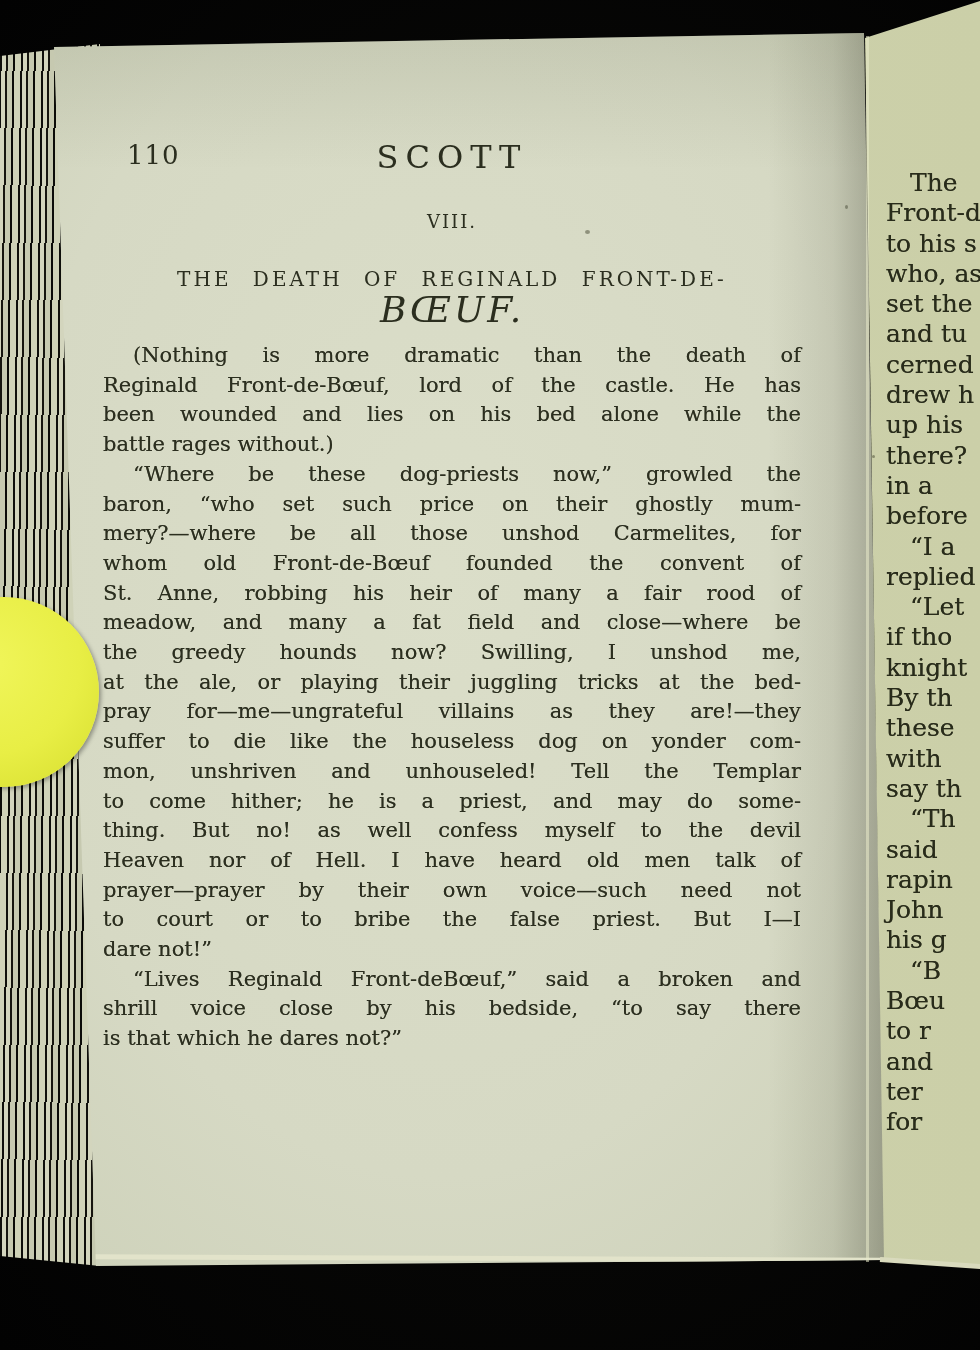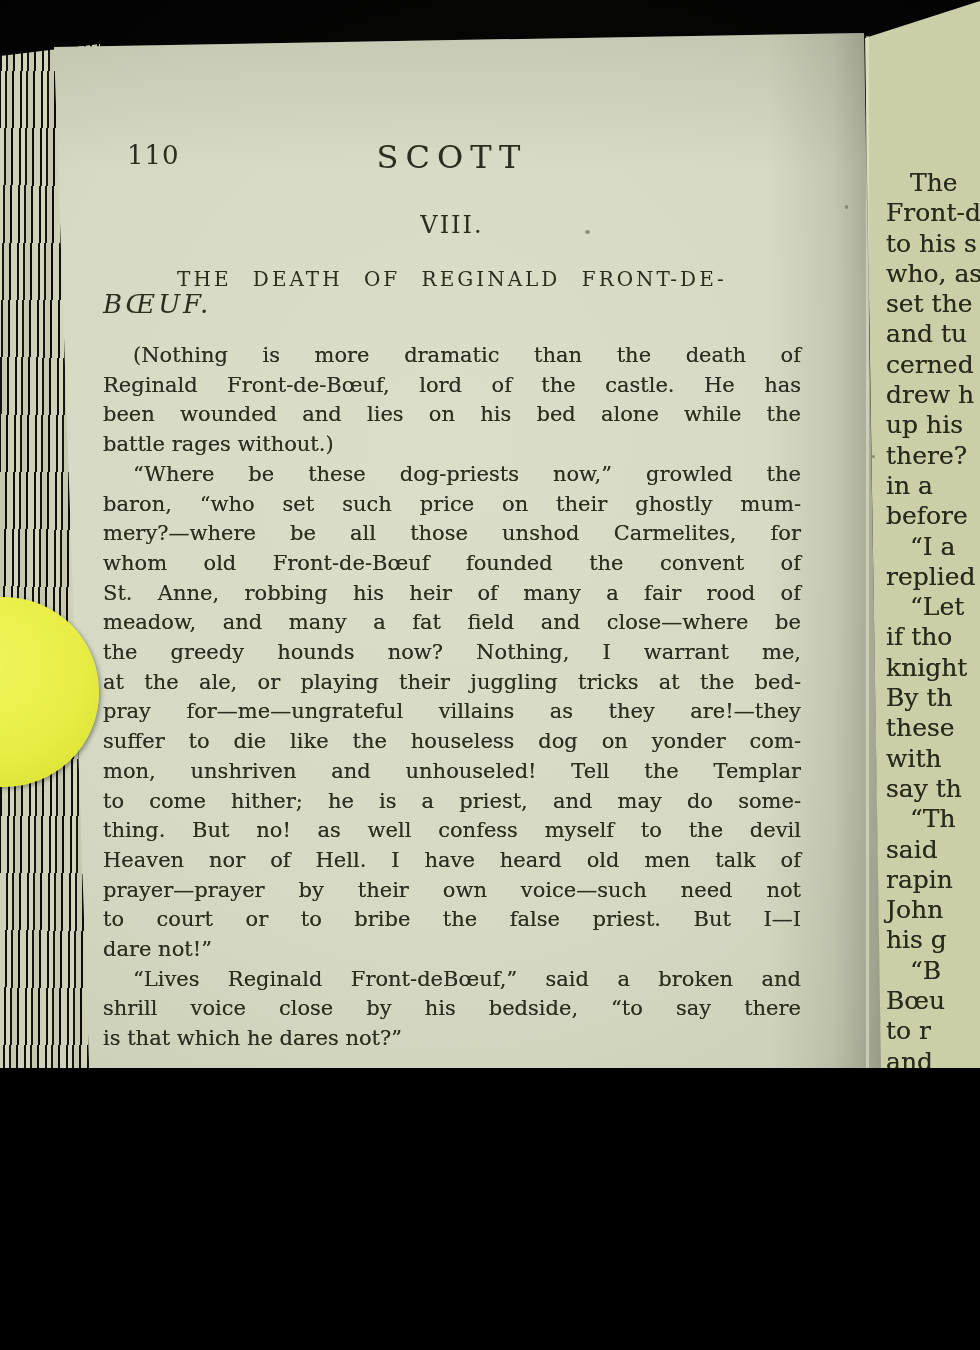--- a/index.html
+++ b/index.html
@@ -1,17 +1,17 @@
 <!DOCTYPE html>
 <html><head>
 <meta charset="utf-8">
 <style>
   html,body{margin:0;padding:0;background:#000;}
   #canvas{
-    position:relative;width:980px;height:1068px;overflow:hidden;
+    position:relative;width:980px;height:1350px;overflow:hidden;
     background:radial-gradient(ellipse at 55% 50%, #0c0c09 0%, #060605 60%, #020202 100%);
     font-family:"DejaVu Serif","Liberation Serif",serif;
   }
   
   .page-stack{
     position:absolute;left:0;top:42px;width:100px;height:1228px;z-index:1;
     background:
       repeating-linear-gradient(91deg,
         #0f0f0b 0px, #0f0f0b 2px,
         #d3d5bd 2px, #d3d5bd 6px,
@@ -47,25 +47,25 @@
     position:absolute;left:-91px;top:597px;width:190px;height:190px;border-radius:50%;z-index:5;
     background:radial-gradient(circle at 42% 35%, #f0f55a 0%, #e8ee45 55%, #dde437 82%, #c9d02c 100%);
     box-shadow:2px 2px 4px rgba(0,0,0,0.35);
   }
   
   .lp-text{position:absolute;inset:0;z-index:6;color:#2b2e1f;}
   .pn{position:absolute;left:127px;top:140px;font-size:26px;letter-spacing:1px;}
   .rh{position:absolute;left:103px;top:138px;width:698px;text-align:center;
       font-size:32px;letter-spacing:7px;}
   .ch{position:absolute;left:103px;top:211px;width:698px;text-align:center;
-      font-size:24px;letter-spacing:2px;}
+      font-size:18px;letter-spacing:2px;}
   .t1{position:absolute;left:103px;top:255px;width:698px;text-align:center;
       font-size:20px;letter-spacing:3px;word-spacing:12px;margin-top:12px;}
-  .t2{position:absolute;left:103px;top:289px;width:698px;
-      font-style:italic;font-size:26px;letter-spacing:3px;}
+  .t2{position:absolute;left:103px;top:289px;width:698px;text-align:center;
+      font-style:italic;font-size:36px;letter-spacing:3px;}
   .body{position:absolute;left:103px;top:341px;width:698px;
       font-size:21px;line-height:29.7px;text-shadow:0 0 0.5px rgba(43,46,31,0.65);}
   .bl{text-align:left;}
   .bl.jst{text-align:justify;text-align-last:justify;}
   .bl.ind{text-indent:30px;}
   
   .rp-text{position:absolute;left:886px;top:168px;width:120px;z-index:6;
       color:#282b1a;font-size:25px;line-height:30.3px;
       text-shadow:0 0 0.5px rgba(40,43,26,0.7);}
   .fl{white-space:nowrap;}
@@ -104,21 +104,21 @@
         <div class="bl ind jst">(Nothing is more dramatic than the death of</div>
         <div class="bl jst">Reginald Front-de-Bœuf, lord of the castle.  He has</div>
         <div class="bl jst">been wounded and lies on his bed alone while the</div>
         <div class="bl">battle rages without.)</div>
         <div class="bl ind jst">“Where be these dog-priests now,” growled the</div>
         <div class="bl jst">baron, “who set such price on their ghostly mum-</div>
         <div class="bl jst">mery?—where be all those unshod Carmelites, for</div>
         <div class="bl jst">whom old Front-de-Bœuf founded the convent of</div>
         <div class="bl jst">St. Anne, robbing his heir of many a fair rood of</div>
         <div class="bl jst">meadow, and many a fat field and close—where be</div>
-        <div class="bl jst">the greedy hounds now?  Nothing, I warrant me,</div>
+        <div class="bl jst">the greedy hounds now?  Swilling, I unshod me,</div>
         <div class="bl jst">at the ale, or playing their juggling tricks at the bed-</div>
         <div class="bl jst">pray for—me—ungrateful villains as they are!—they</div>
         <div class="bl jst">suffer to die like the houseless dog on yonder com-</div>
         <div class="bl jst">mon, unshriven and unhouseled!  Tell the Templar</div>
         <div class="bl jst">to come hither; he is a priest, and may do some-</div>
         <div class="bl jst">thing.  But no! as well confess myself to the devil</div>
         <div class="bl jst">Heaven nor of Hell.  I have heard old men talk of</div>
         <div class="bl jst">prayer—prayer by their own voice—such need not</div>
         <div class="bl jst">to court or to bribe the false priest.  But I—I</div>
         <div class="bl">dare not!”</div>

